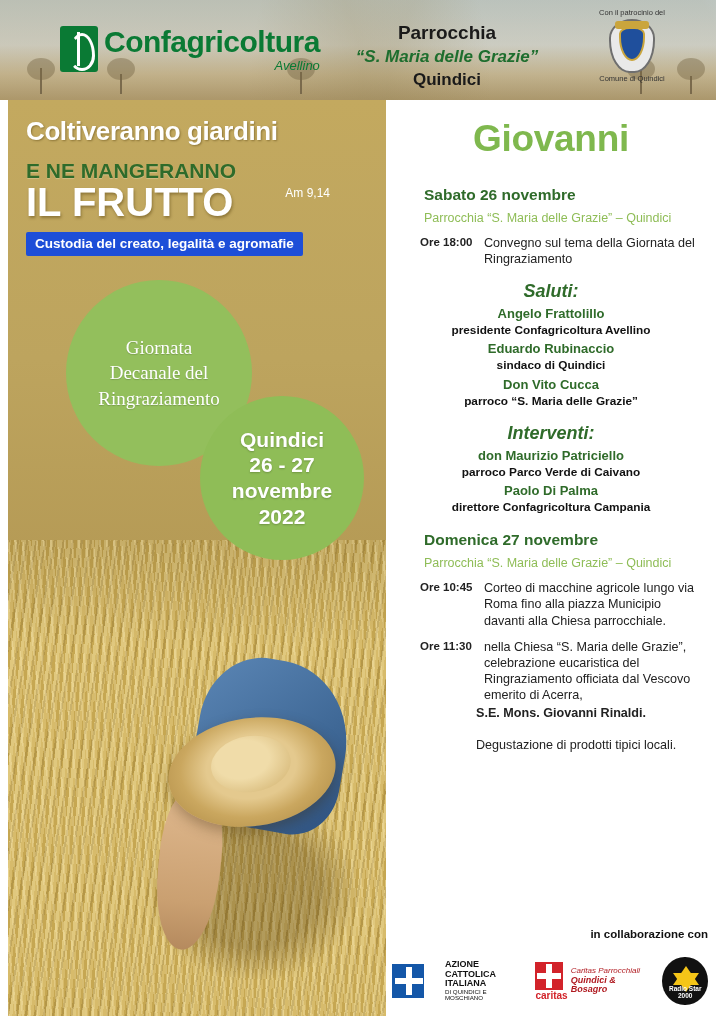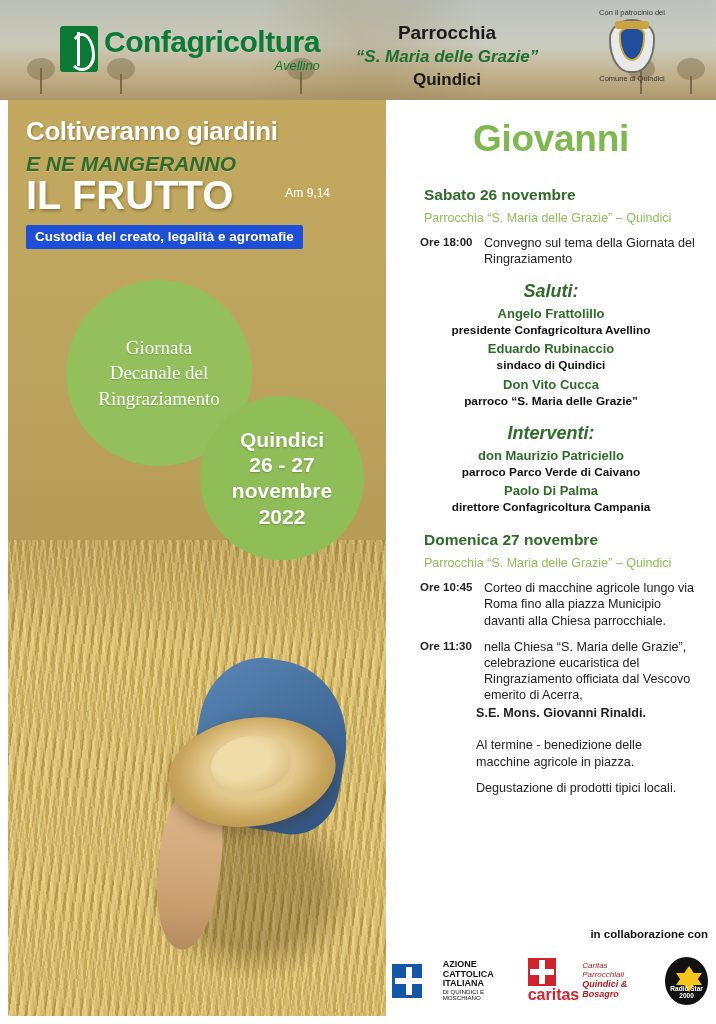--- a/index.html
+++ b/index.html
@@ -188,23 +188,22 @@
     position: absolute; left: 18px; top: 18px;
     width: 348px;
   }
   .hl-1 {
     font-size: 26px; font-weight: bold; color: #ffffff;
     line-height: 1.05; letter-spacing: -0.4px;
     text-shadow: 1px 1px 2px rgba(80,60,10,0.45);
   }
   .hl-2 {
     font-size: 21px; font-weight: bold; color: #2f6b2a;
-    margin-top: 7px;
+    margin-top: 14px;
     text-shadow: 0 1px 1px rgba(255,255,255,0.25);
-    font-style: italic;
   }
   .hl-3 {
     font-size: 40px; font-weight: bold; color: #ffffff;
     line-height: 1; margin-top: -1px;
     text-shadow: 1px 2px 3px rgba(80,60,10,0.45);
   }
   .hl-ref {
     position: absolute; right: 56px; top: 86px;
     font-size: 12px; color: #ffffff;
   }
@@ -353,21 +352,21 @@
   .ac-t2 { font-size: 6.2px; color: #111; }
   .caritas-logo { display: flex; align-items: center; gap: 3px; }
   .caritas-mark {
     width: 28px; height: 28px; background: #d2232a; position: relative;
   }
   .caritas-mark::before, .caritas-mark::after {
     content: ""; position: absolute; background: #ffffff;
   }
   .caritas-mark::before { left: 11px; top: 2px; width: 6px; height: 24px; }
   .caritas-mark::after { left: 2px; top: 11px; width: 24px; height: 6px; }
-  .caritas-text { font-size: 16px; color: #d2232a; font-weight: bold; }
+  .caritas-text { font-size: 10px; color: #d2232a; font-weight: bold; }
   .caritas-sub { line-height: 1.1; text-align: left; }
   .caritas-s1 { font-size: 8px; color: #b01a20; font-style: italic; }
   .caritas-s2 { font-size: 9px; color: #b01a20; font-style: italic; font-weight: bold; }
   .radio-logo {
     width: 48px; height: 48px; border-radius: 50%;
     background: #111; position: relative;
     display: flex; align-items: center; justify-content: center;
   }
   .radio-star {
     width: 0; height: 0; position: absolute; top: 9px; left: 11px;
@@ -490,21 +489,20 @@
       <div class="entry-time">Ore 10:45</div>
       <div class="entry-text">Corteo di macchine agricole lungo via Roma fino alla piazza Municipio davanti alla Chiesa parrocchiale.</div>
     </div>
 
     <div class="entry" style="margin-bottom:2px;">
       <div class="entry-time">Ore 11:30</div>
       <div class="entry-text">nella Chiesa “S. Maria delle Grazie”, celebrazione eucaristica del Ringraziamento officiata dal Vescovo emerito di Acerra,</div>
     </div>
     <div class="note strong-line" style="margin-bottom:16px;">S.E. Mons. Giovanni Rinaldi.</div>
 
-    <div class="note">Al termine - benedizione delle macchine agricole in piazza.</div>
     <div class="note">Degustazione di prodotti tipici locali.</div>
   </div>
 
   <div class="collab">in collaborazione con</div>
   <div class="footer-logos">
     <div class="ac-logo">
       <div class="ac-mark"></div>
       <div class="ac-text">
         <div class="ac-t1">AZIONE</div>
         <div class="ac-t1">CATTOLICA</div>

